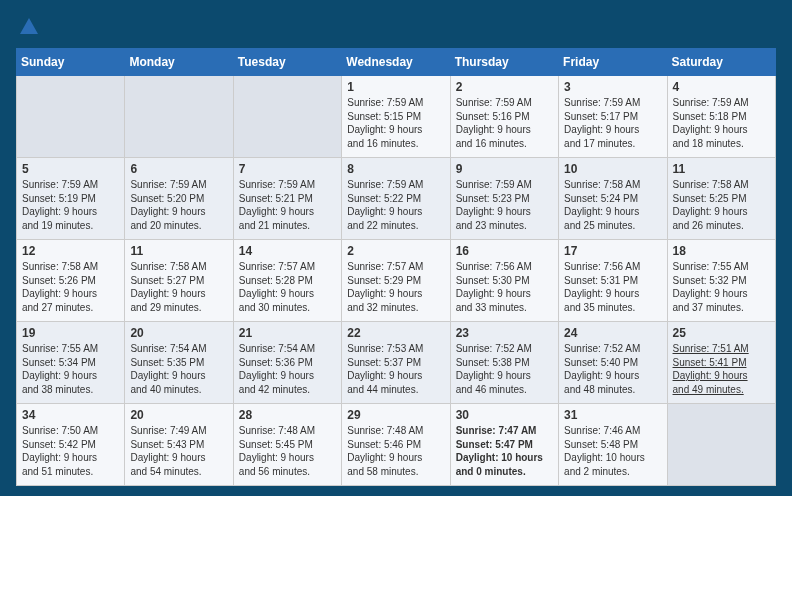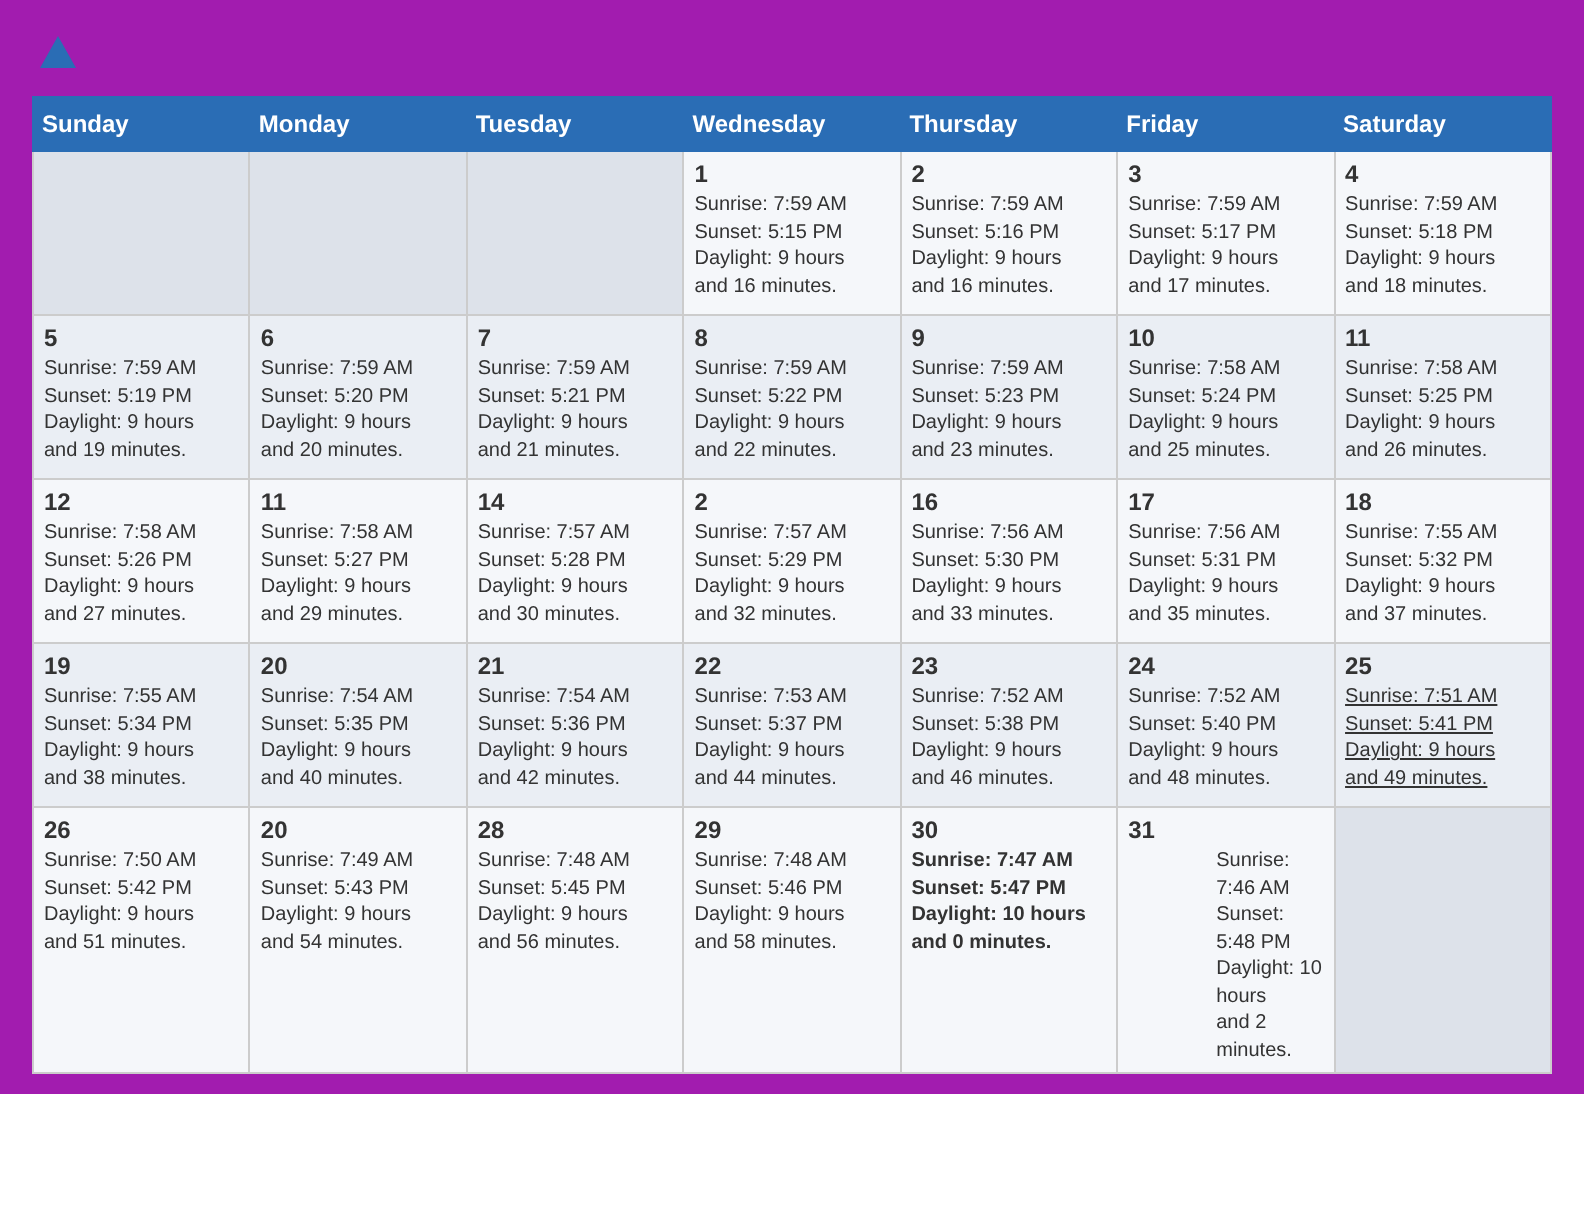--- a/index.html
+++ b/index.html
@@ -5,21 +5,21 @@
     * { box-sizing: border-box; margin: 0; padding: 0; }
     body {
       font-family: Arial, sans-serif;
       background: #fff;
       width: 792px;
       min-height: 612px;
       overflow: hidden;
     }
     .page {
       width: 792px;
-      background: #a21caf;
+      background: #0c4a6e;
       padding: 16px 16px 10px 16px;
     }
     .header {
       display: flex;
       justify-content: space-between;
       align-items: flex-start;
       margin-bottom: 10px;
     }
     .logo {
       display: flex;
@@ -304,21 +304,21 @@
           <td>
             <span class="day-num">25</span>
             <div class="cell-text" style="white-space: pre-line; text-decoration: underline;">Sunrise: 7:51 AM
 Sunset: 5:41 PM
 Daylight: 9 hours
 and 49 minutes.</div>
           </td>
         </tr>
         <tr>
           <td>
-            <span class="day-num">26</span>
+            <span class="day-num">34</span>
             <div class="cell-text" style="white-space: pre-line;">Sunrise: 7:50 AM
 Sunset: 5:42 PM
 Daylight: 9 hours
 and 51 minutes.</div>
           </td>
           <td>
             <span class="day-num">20</span>
             <div class="cell-text" style="white-space: pre-line;">Sunrise: 7:49 AM
 Sunset: 5:43 PM
 Daylight: 9 hours
@@ -340,21 +340,21 @@
           </td>
           <td>
             <span class="day-num">30</span>
             <div class="cell-text" style="white-space: pre-line; font-weight: bold;">Sunrise: 7:47 AM
 Sunset: 5:47 PM
 Daylight: 10 hours
 and 0 minutes.</div>
           </td>
           <td>
             <span class="day-num">31</span>
-            <div class="cell-text" style="white-space: pre-line; margin-left: 44px;">Sunrise: 7:46 AM
+            <div class="cell-text" style="white-space: pre-line;">Sunrise: 7:46 AM
 Sunset: 5:48 PM
 Daylight: 10 hours
 and 2 minutes.</div>
           </td>
           <td class="empty-cell"></td>
         </tr>
       </tbody>
   </table>
 </div>
 

